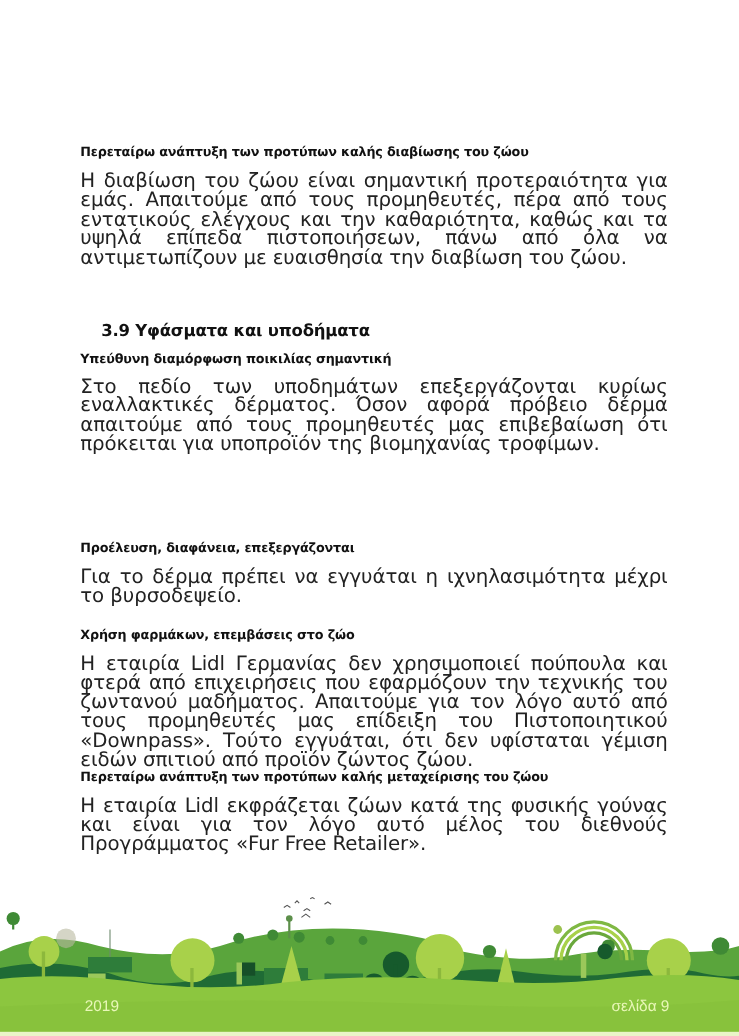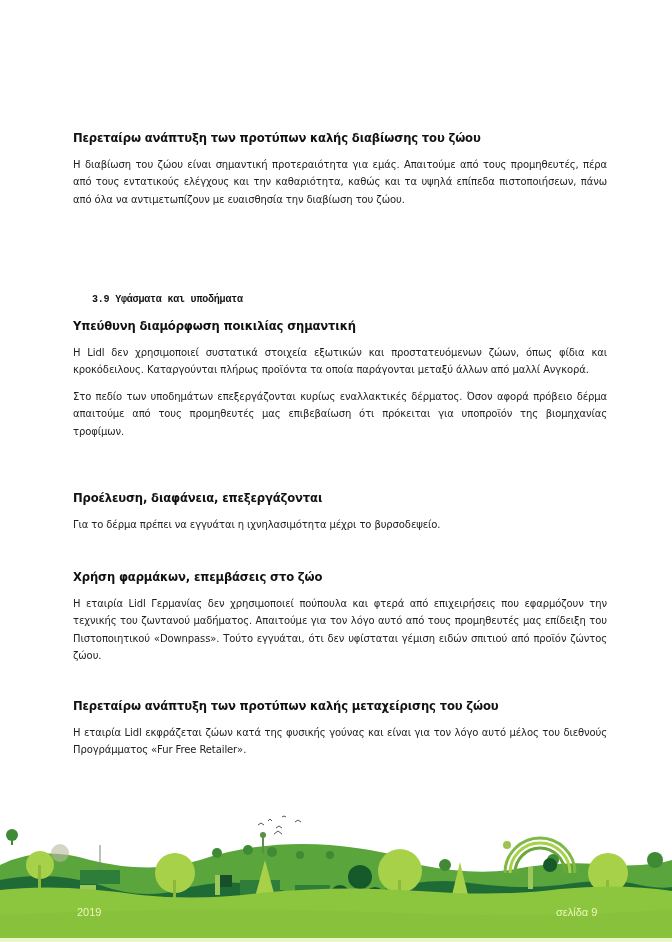--- a/index.html
+++ b/index.html
@@ -11,55 +11,54 @@
   }
   .page { position: absolute; left: 0; top: 0; width: 672px; height: 924px; }
 
   .block { position: absolute; left: 73px; width: 534px; }
   .h3 {
     font-weight: bold; font-size: 11.6px; line-height: 15px; margin: 0;
     color: #111;
     letter-spacing: -0.15px;
   }
   .p {
-    font-size: 10px; line-height: 17.4px; margin: 0;
+    font-size: 18px; line-height: 17.4px; margin: 0;
     text-align: justify; color: #222;
     letter-spacing: -0.1px;
   }
   .h2 {
     position: absolute; left: 92px; top: 290px;
-    font-weight: bold; font-size: 10px; line-height: 20px; margin: 0;
-    color: #111; letter-spacing: -0.2px; font-family: Liberation Mono, monospace;
+    font-weight: bold; font-size: 15px; line-height: 20px; margin: 0;
+    color: #111; letter-spacing: -0.2px;
   }
 
   
   .footer { position: absolute; left: 0; top: 805px; width: 672px; height: 137px; }
   .footer svg { position: absolute; left: 0; top: 0; }
   .foot-text {
-    position: absolute; top: 101px; font-size: 11px; color: #e9f7b8;
+    position: absolute; top: 101px; font-size: 14px; color: #e9f7b8;
     font-family: "Liberation Sans", sans-serif;
   }
   .foot-year { left: 77px; }
   .foot-page { left: 556px; }
 </style>
 </head>
 <body>
 
 <div class="page">
 
   <div class="block" style="top:131px;">
     <h3 class="h3">Περεταίρω ανάπτυξη των προτύπων καλής διαβίωσης του ζώου</h3>
     <p class="p" style="margin-top:10px;">Η διαβίωση του ζώου είναι σημαντική προτεραιότητα για εμάς. Απαιτούμε από τους προμηθευτές, πέρα από τους εντατικούς ελέγχους και την καθαριότητα, καθώς και τα υψηλά επίπεδα πιστοποιήσεων, πάνω από όλα να αντιμετωπίζουν με ευαισθησία την διαβίωση του ζώου.</p>
   </div>
 
   <h2 class="h2">3.9 Υφάσματα και υποδήματα</h2>
 
   <div class="block" style="top:319px;">
     <h3 class="h3">Υπεύθυνη διαμόρφωση ποικιλίας σημαντική</h3>
-    <p class="p" style="margin-top:10px;">Η Lidl δεν χρησιμοποιεί συστατικά στοιχεία εξωτικών και προστατευόμενων ζώων, όπως φίδια και κροκόδειλους. Καταργούνται πλήρως προϊόντα τα οποία παράγονται μεταξύ άλλων από μαλλί Ανγκορά.</p>
     <p class="p" style="margin-top:9px;">Στο πεδίο των υποδημάτων επεξεργάζονται κυρίως εναλλακτικές δέρματος. Όσον αφορά πρόβειο δέρμα απαιτούμε από τους προμηθευτές μας επιβεβαίωση ότι πρόκειται για υποπροϊόν της βιομηχανίας τροφίμων.</p>
   </div>
 
   <div class="block" style="top:491px;">
     <h3 class="h3">Προέλευση, διαφάνεια, επεξεργάζονται</h3>
     <p class="p" style="margin-top:10px;">Για το δέρμα πρέπει να εγγυάται η ιχνηλασιμότητα μέχρι το βυρσοδεψείο.</p>
   </div>
 
   <div class="block" style="top:570px;">
     <h3 class="h3">Χρήση φαρμάκων, επεμβάσεις στο ζώο</h3>

